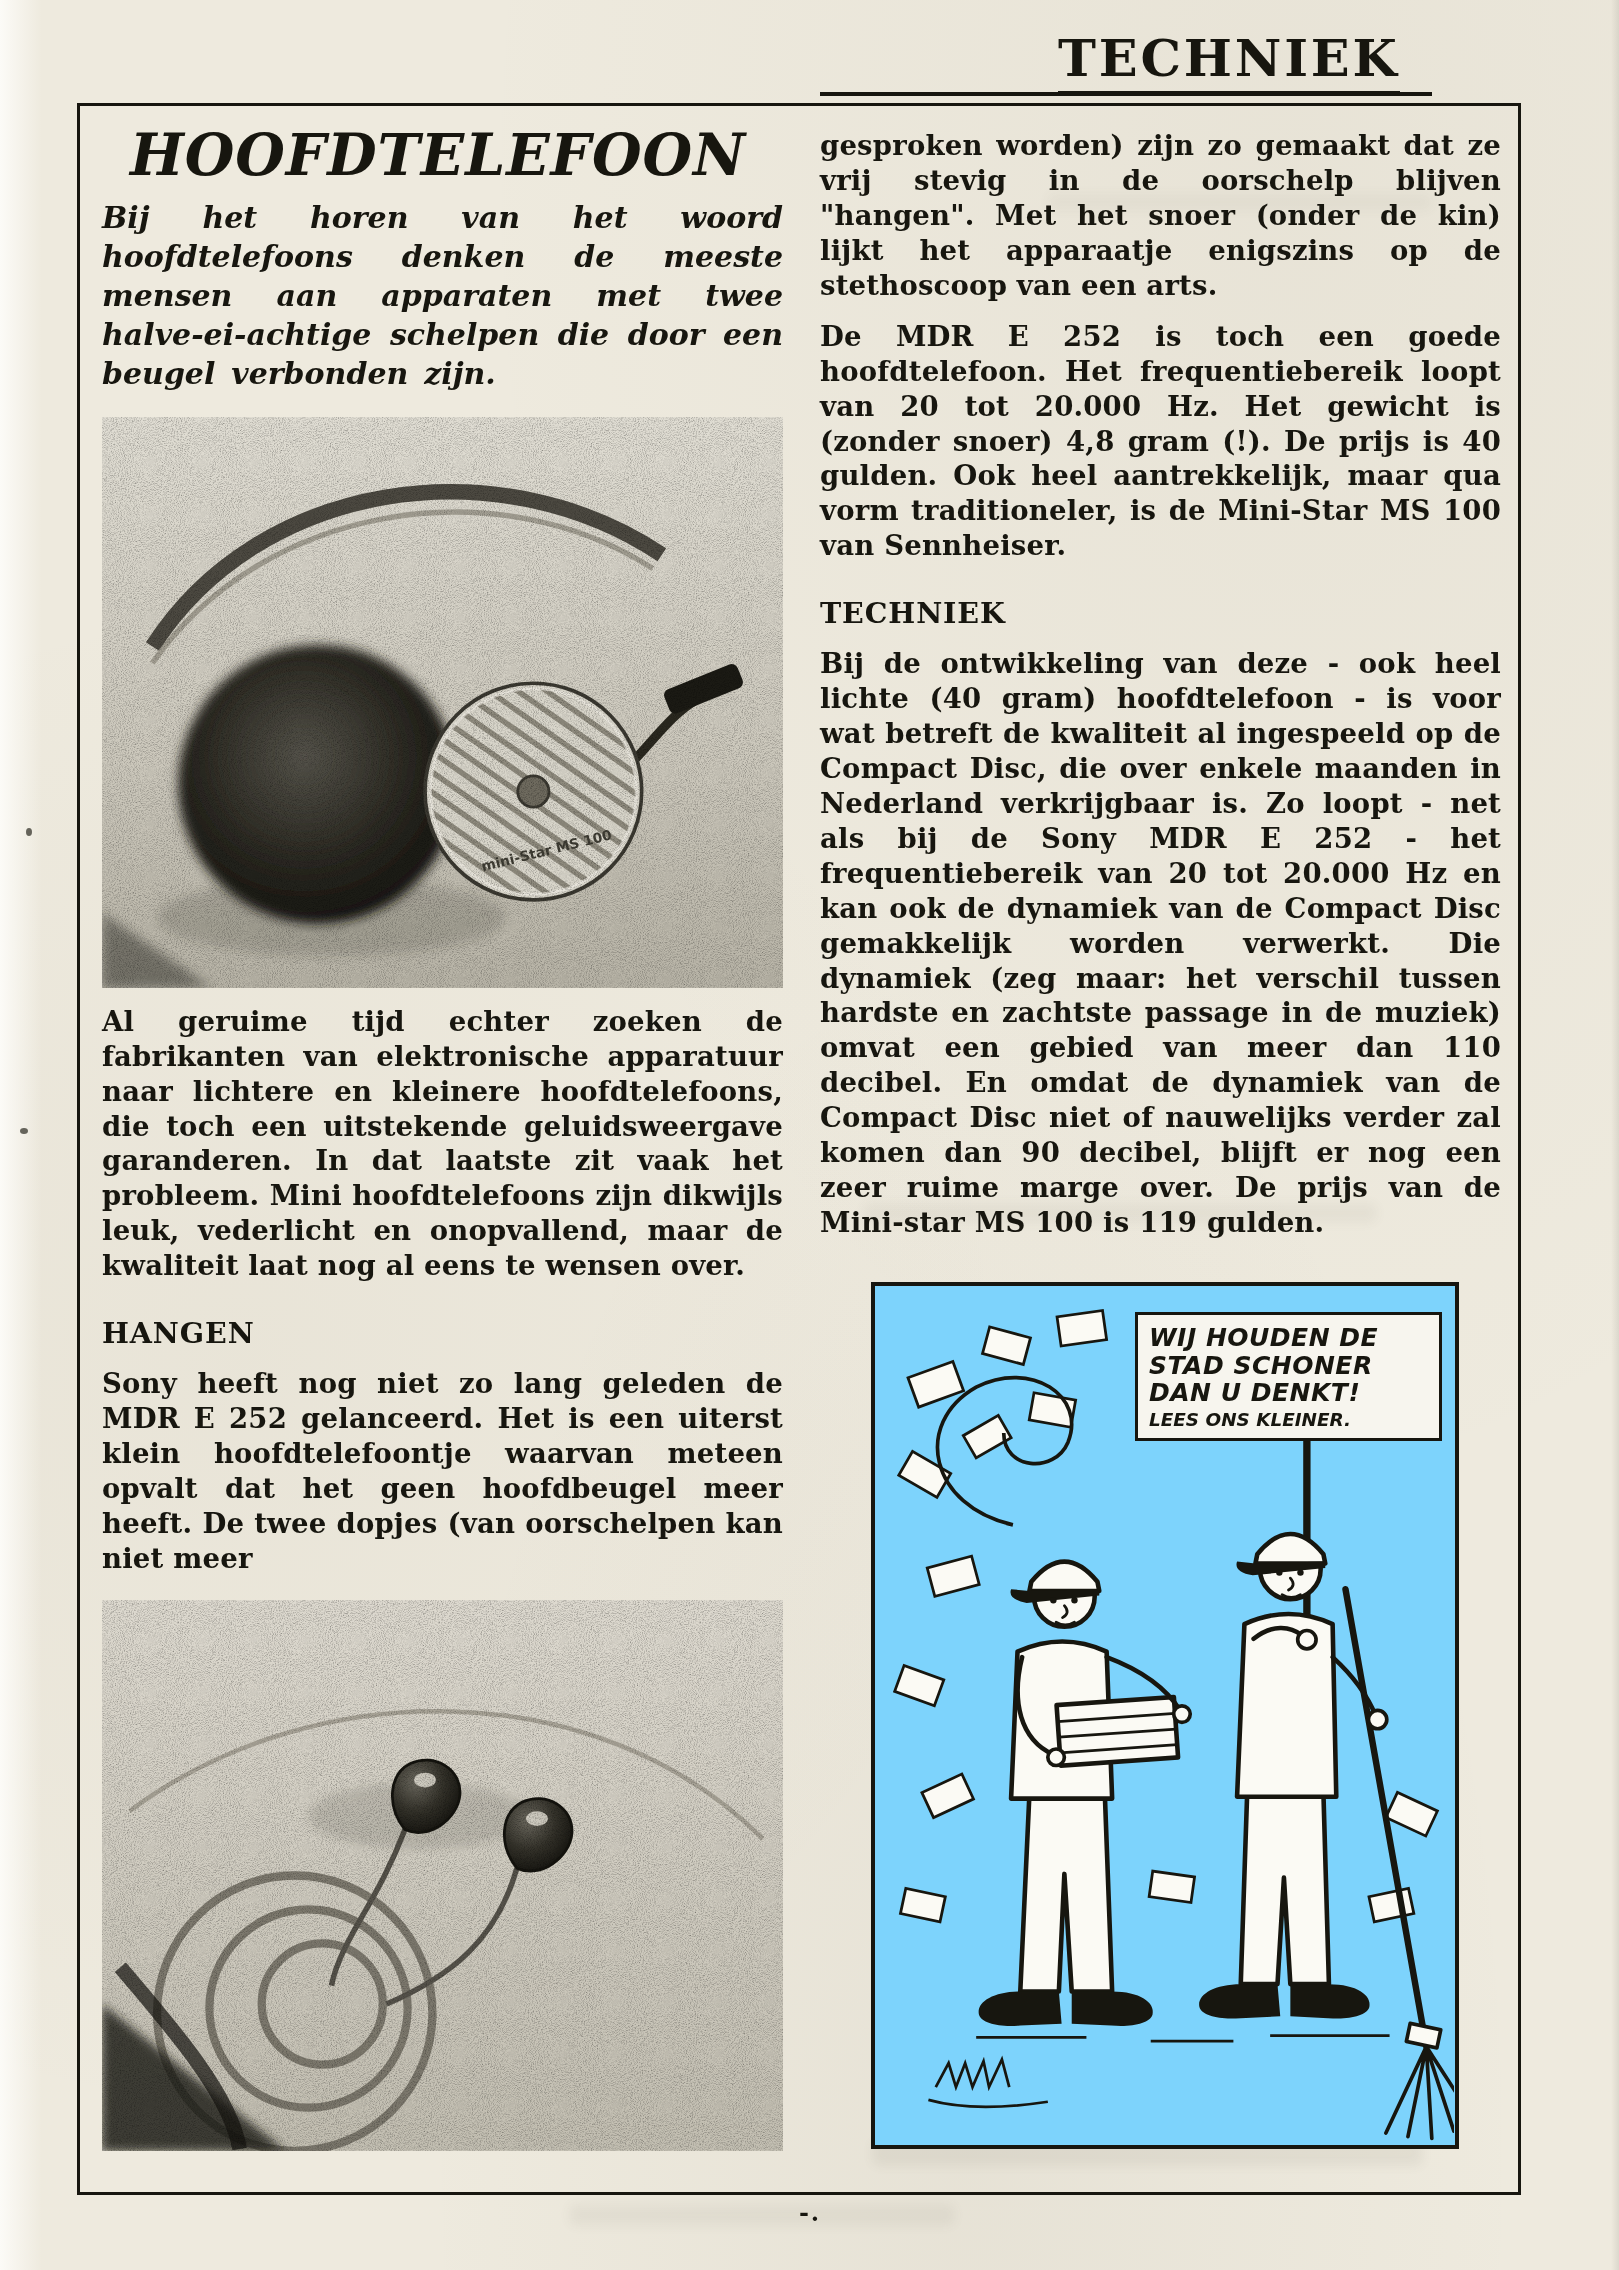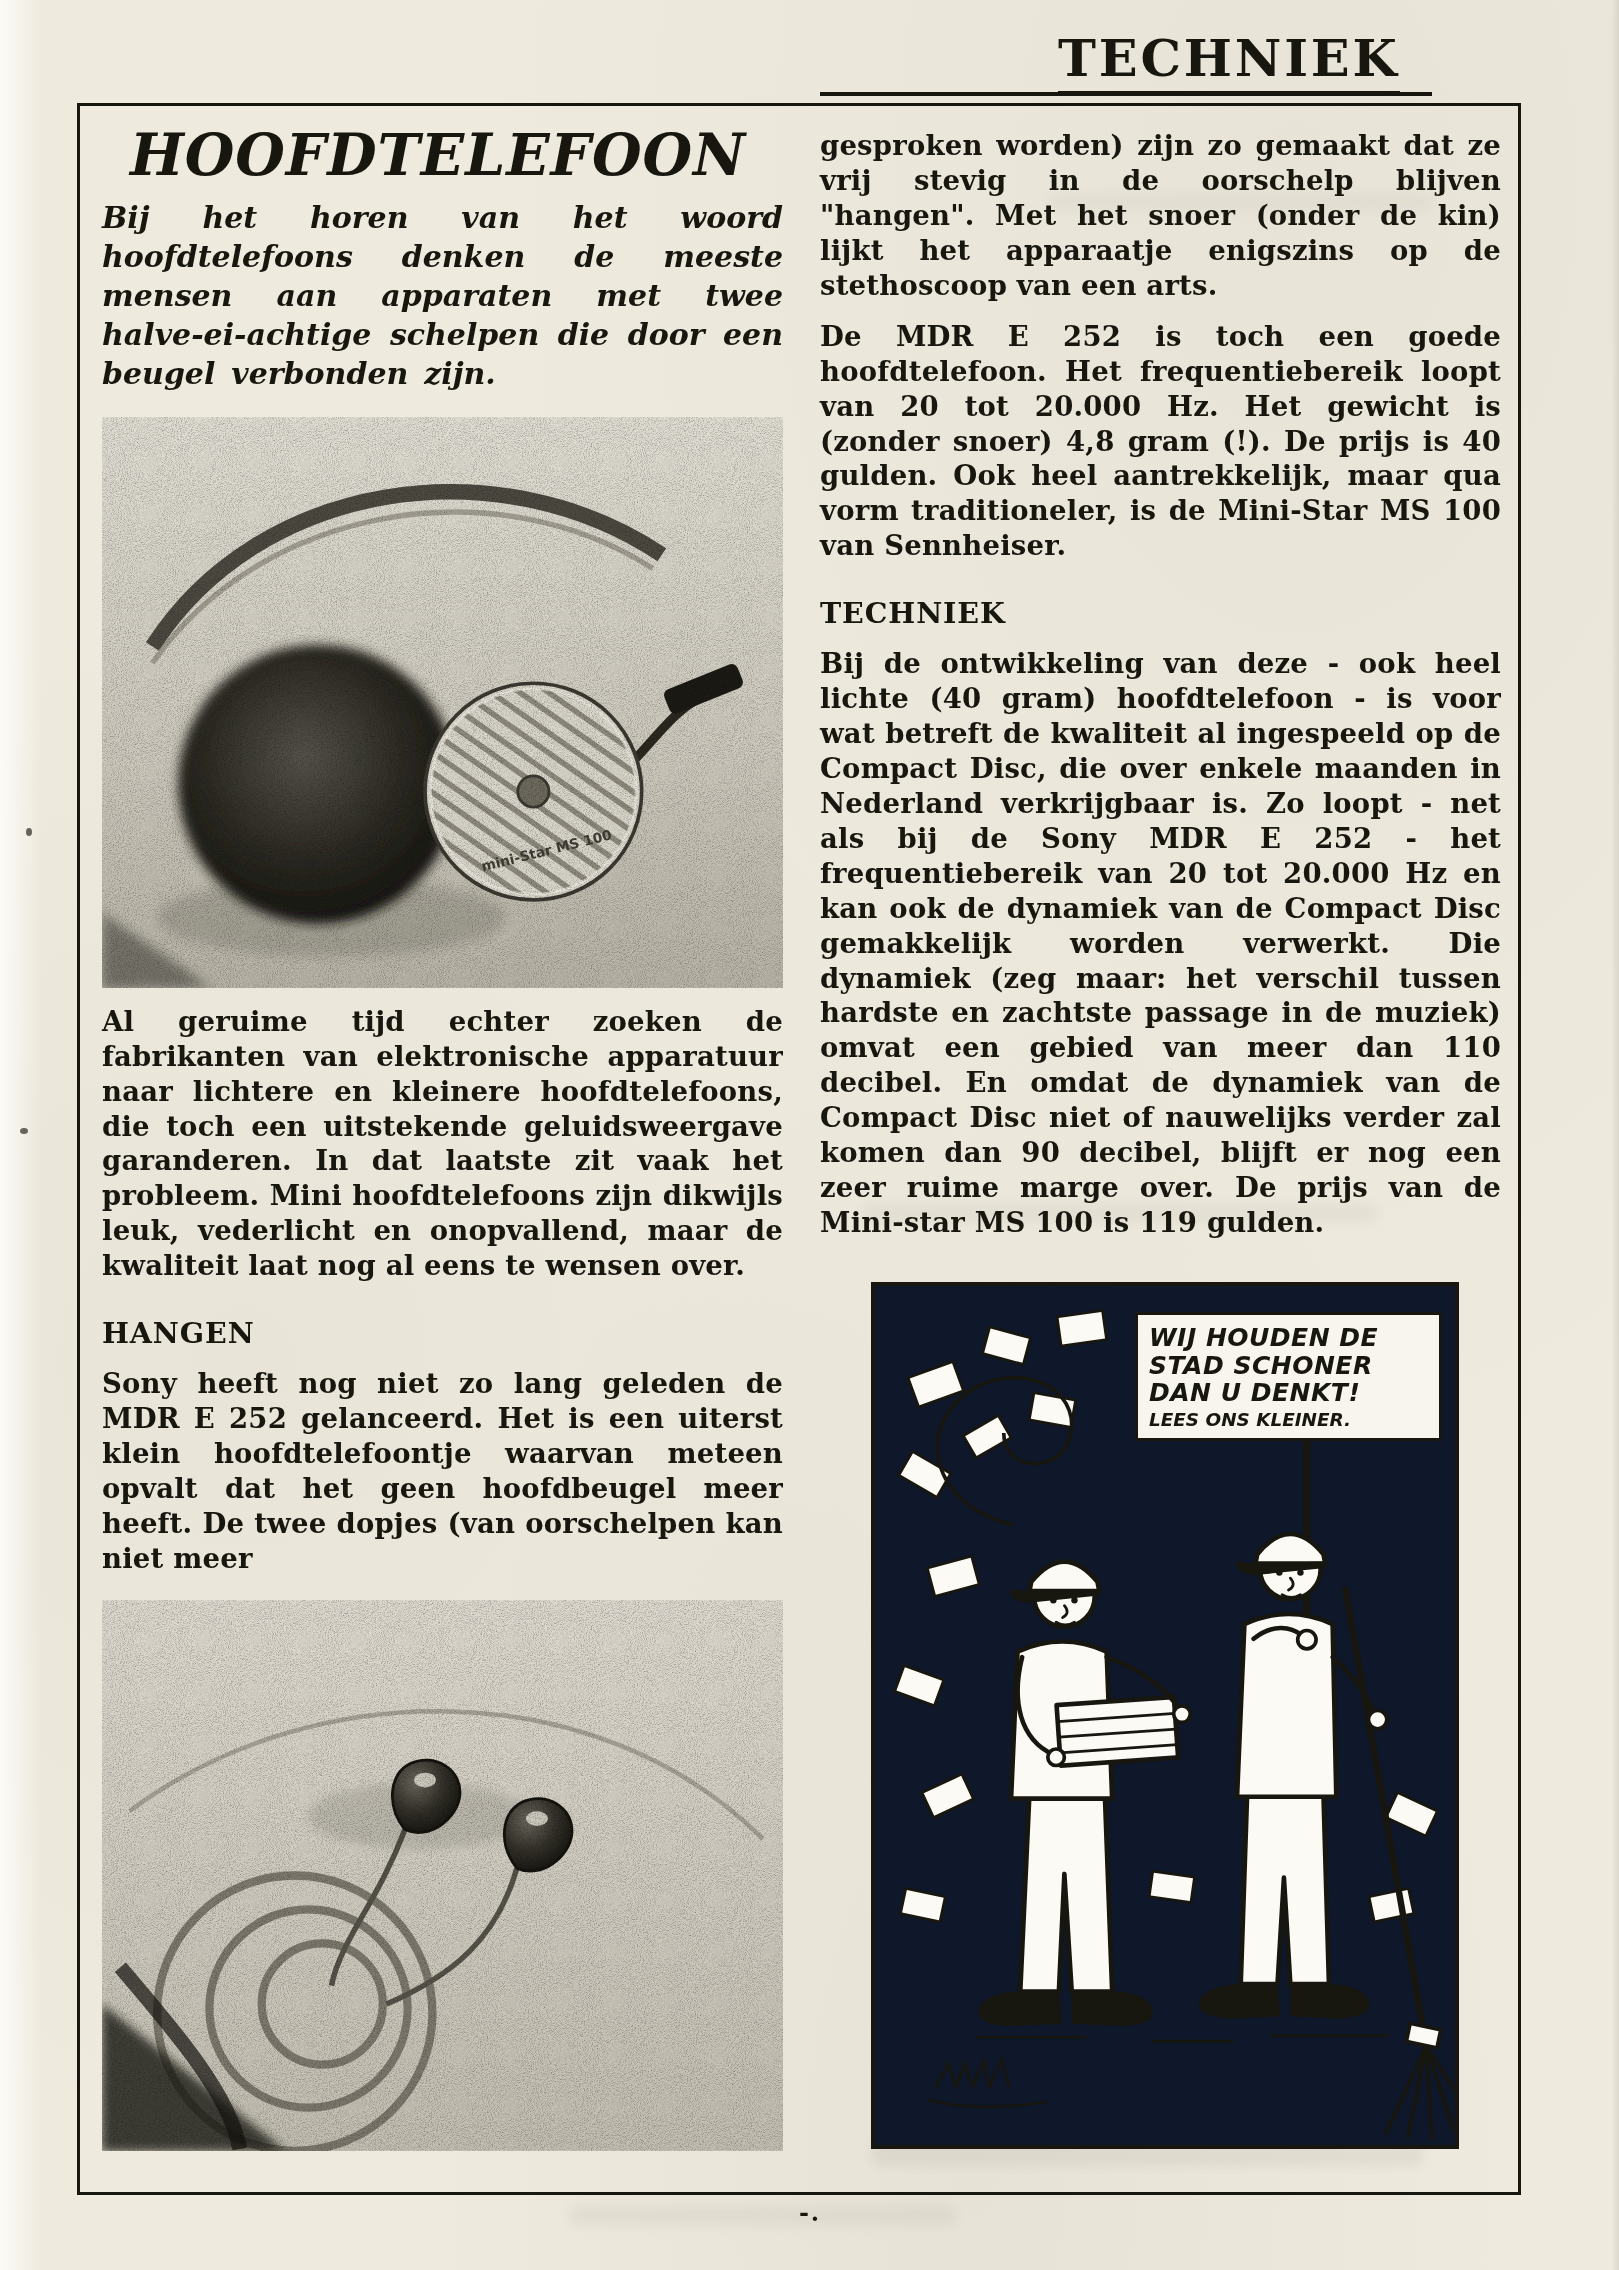--- a/index.html
+++ b/index.html
@@ -55,21 +55,21 @@
     margin-top:16px; font-size:27.5px; font-weight:bold;
     line-height:1.27; text-align:justify; letter-spacing:0.2px;
   }
   h2.subhead {
     margin-top:33px; font-size:28.5px; font-weight:bold; letter-spacing:0.9px;
   }
   .photo { margin-top:24px; width:681px; line-height:0; }
 
   .cartoon {
     position:relative; margin:42px 0 0 51px; width:588px; height:867px;
-    background:#0f172a; border:4.6px solid #17160f;
+    background:#7dd3fc; border:4.6px solid #17160f;
   }
   .cartoon svg { position:absolute; left:0; top:0; }
   .sign {
     position:absolute; top:26px; right:13px; width:307px;
     background:#f7f5ee; border:3.7px solid #17160f; padding:9.2px 11px 7.3px;
     font-family:"DejaVu Sans","Liberation Sans",sans-serif;
     font-weight:bold; font-style:italic;
   }
   .sign .l  { font-size:25px; line-height:1.1; letter-spacing:0.5px; }
   .sign .l4 { font-size:18.4px; margin-top:2.8px; }

